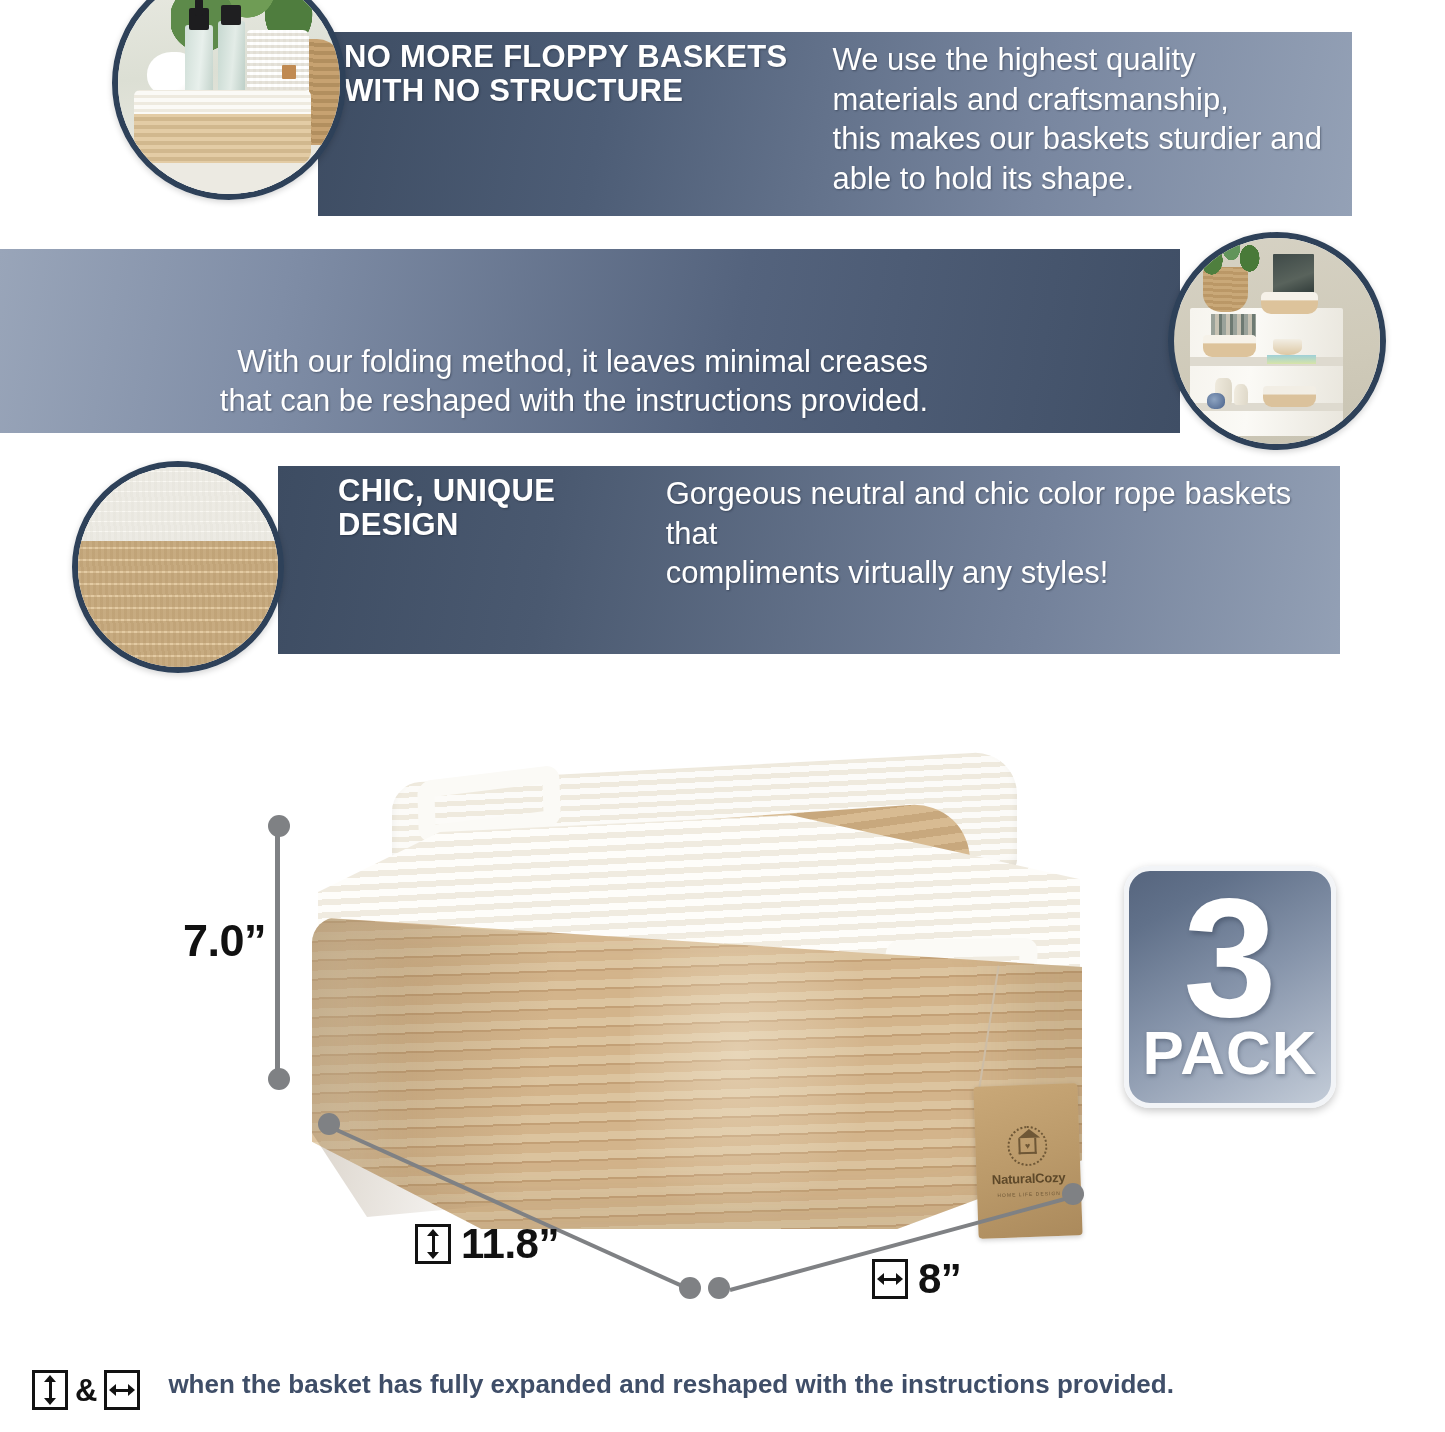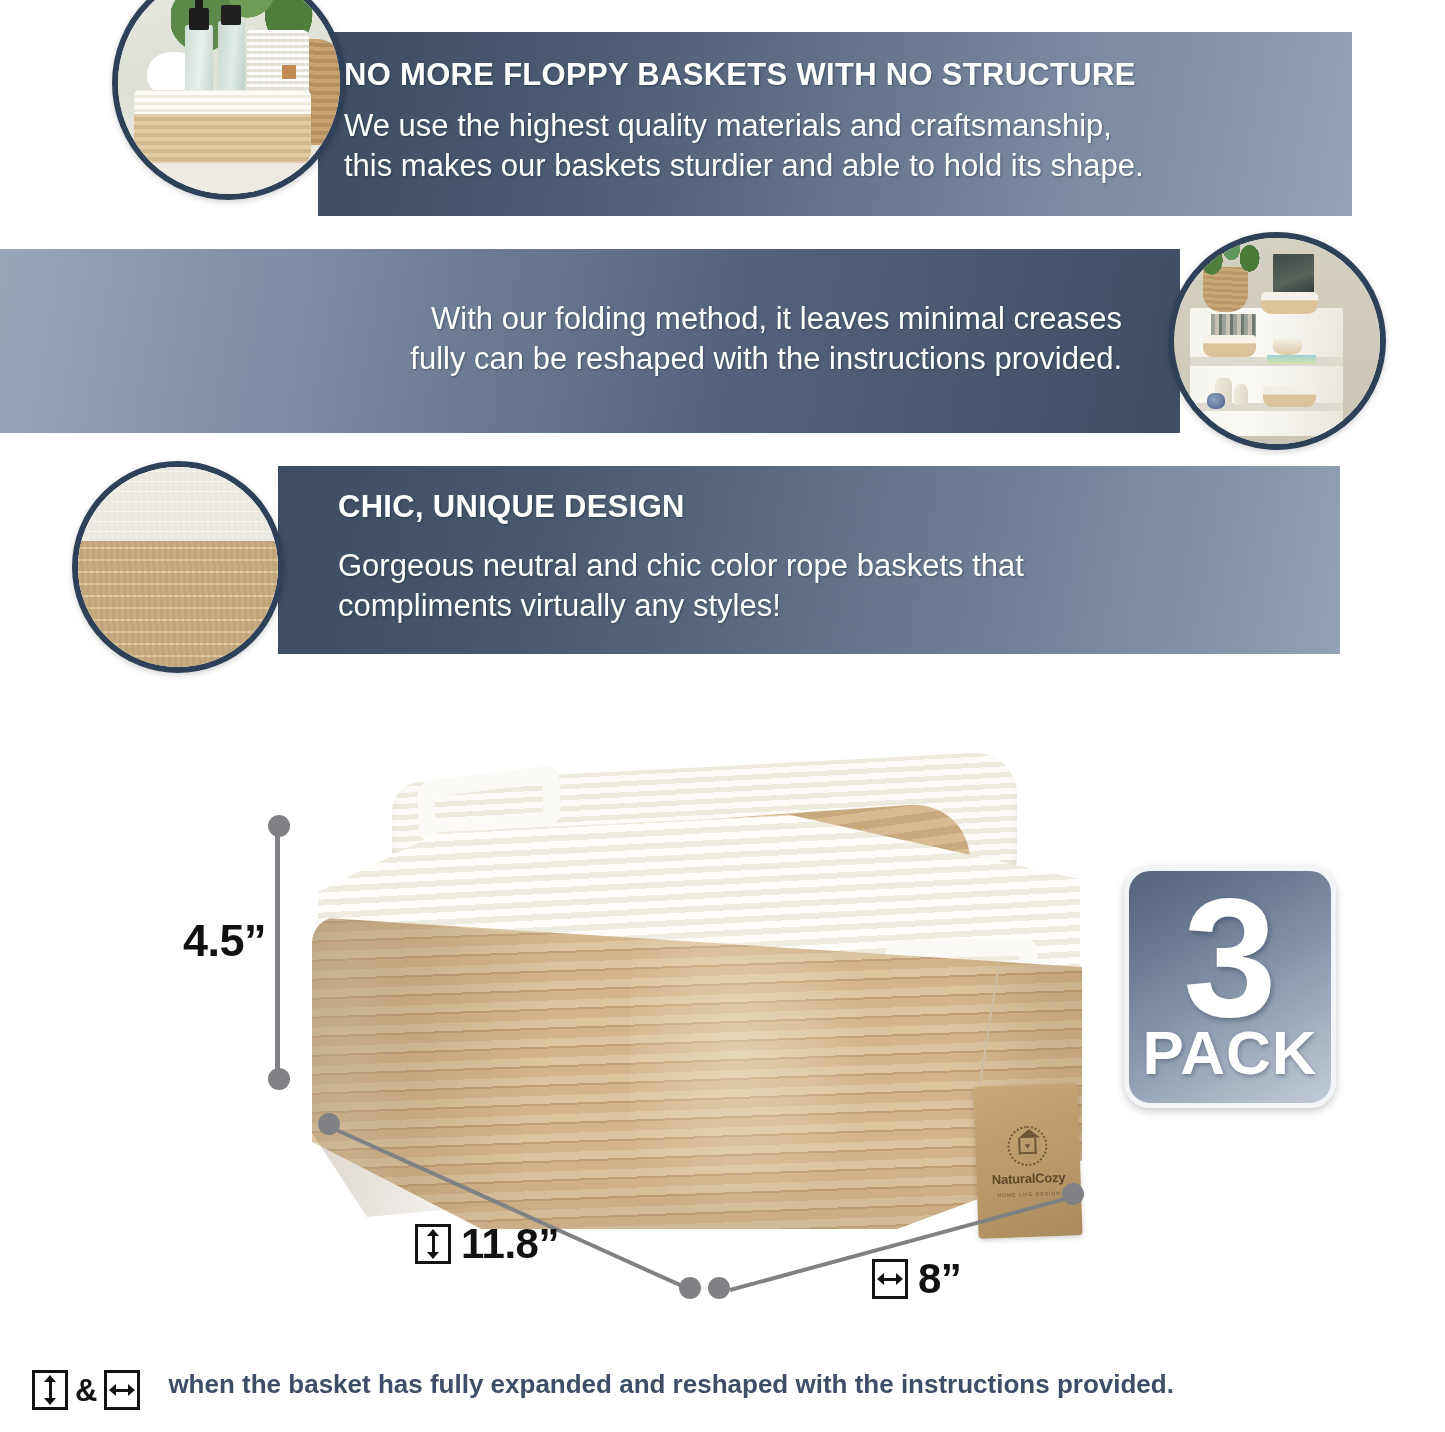--- a/index.html
+++ b/index.html
@@ -12,21 +12,21 @@
     position: relative;
     overflow: hidden;
   }
 
   
   .features { position: relative; width: 1445px; height: 675px; }
 
   .banner {
     position: absolute;
     display: flex;
-    flex-direction: column;
+    flex-direction: row;
     justify-content: center;
     color: #ffffff;
   }
 
   
   .banner-1 {
     left: 318px; top: 32px; width: 1034px; height: 184px;
     background: linear-gradient(100deg, #3d4c62 0%, #4d5d76 28%, #7987a0 70%, #94a1b6 100%);
     padding: 8px 26px 12px 26px;
     align-items: flex-start;
@@ -431,21 +431,21 @@
     <div class="banner-title">NO MORE FLOPPY BASKETS WITH NO STRUCTURE</div>
     <div class="banner-body">
       <div>We use the highest quality materials and craftsmanship,</div>
       <div>this makes our baskets sturdier and able to hold its shape.</div>
     </div>
   </div>
 
   <div class="banner banner-2">
     <div class="banner-body">
       <div>With our folding method, it leaves minimal creases</div>
-      <div>fully can be reshaped with the instructions provided.</div>
+      <div>that can be reshaped with the instructions provided.</div>
     </div>
   </div>
 
   <div class="banner banner-3">
     <div class="banner-title">CHIC, UNIQUE DESIGN</div>
     <div class="banner-body">
       <div>Gorgeous neutral and chic color rope baskets that</div>
       <div>compliments virtually any styles!</div>
     </div>
   </div>
@@ -522,21 +522,21 @@
 
   <div class="dim-line diag-left"></div>
   <div class="dim-dot d-dot-l1"></div>
   <div class="dim-dot d-dot-l2"></div>
 
   <div class="dim-line diag-right"></div>
   <div class="dim-dot d-dot-r1"></div>
   <div class="dim-dot d-dot-r2"></div>
 
   <div class="dim-label label-height">
-    <span>4.5”</span>
+    <span>7.0”</span>
   </div>
 
   <div class="dim-label label-length">
     <span class="arrow-box v">
         <span class="tail"></span>
       </span>
     <span>11.8”</span>
   </div>
 
   <div class="dim-label label-width">

